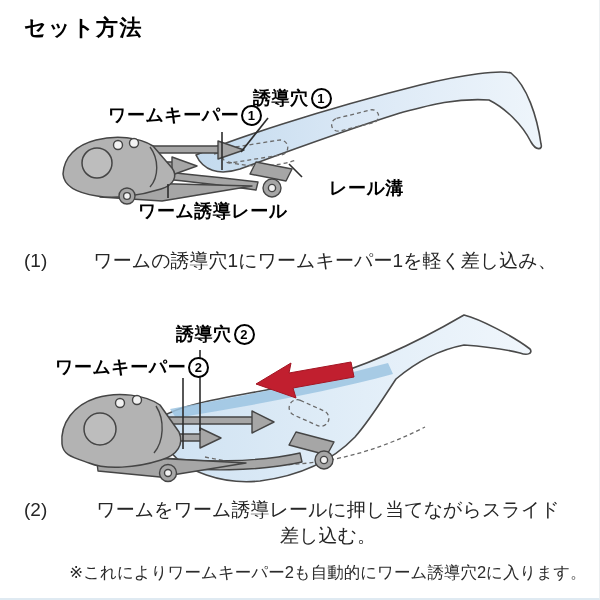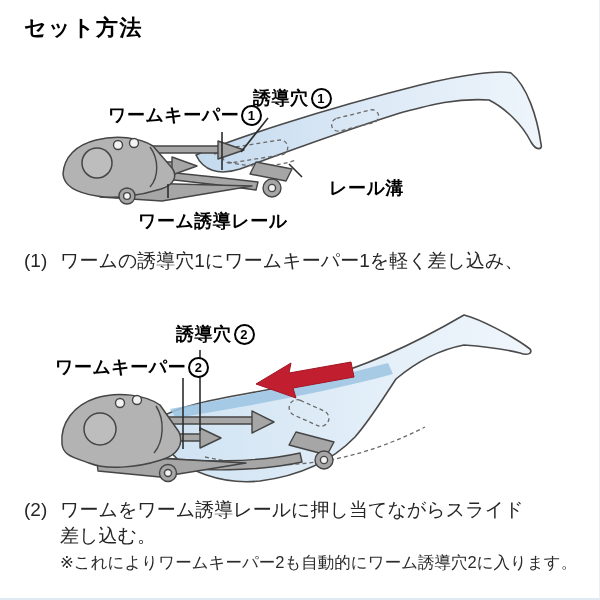--- a/index.html
+++ b/index.html
@@ -26,22 +26,22 @@
     border:2.2px solid #000; border-radius:50%;
     font-size:13px; font-weight:700; background:#fff; line-height:1;
   }
   .step {
     position:absolute; left:24px; display:flex;
     font-size:19px; line-height:26px; color:#262626;
   }
   .step1 { top:248px; width:566px; }
   .step2 { top:497px; width:572px; }
   .step .num { width:36px; flex:0 0 36px; }
-  .step .lines { flex:1; }
-  .note { font-size:16.5px; line-height:23px; margin-top:2px; color:#2b2b2b; white-space:nowrap; }
+  .step .lines { flex:1;text-align:center; }
+  .note { font-size:16.5px; line-height:23px; margin-top:12px; color:#2b2b2b; white-space:nowrap; }
 
   
   .outl  { stroke:#4a4a4a; stroke-width:1.6; stroke-linejoin:round; }
   .metal { fill:#b3b3b3; stroke:#454545; stroke-width:1.5; stroke-linejoin:round; }
   .metal2{ fill:#a6a6a6; stroke:#454545; stroke-width:1.4; stroke-linejoin:round; }
   .dash  { fill:none; stroke:#6a6a6a; stroke-width:1.3; stroke-dasharray:4 3; }
   .lead  { stroke:#2d2d2d; stroke-width:1.6; fill:none; }
   .hole  { fill:#f2f2f2; stroke:#454545; stroke-width:1.4; }
 </style>
 </head>
@@ -130,21 +130,21 @@
       <span>ワームキーパー</span>
         <span class="cnum">1</span>
     </div>
     <div class="lbl" style="left:253px; top:28px;">
       <span>誘導穴</span>
         <span class="cnum">1</span>
     </div>
     <div class="lbl" style="left:301px; top:118px;margin-left:28px;">
       <span>レール溝</span>
     </div>
-    <div class="lbl" style="left:138px; top:151px;text-align:center;">
+    <div class="lbl" style="left:138px; top:141px;text-align:center;">
       <span>ワーム誘導レール</span>
     </div>
   </div>
 
   <div class="step step1">
     <span class="num">(1)</span>
     <div class="lines">
       <div>ワームの誘導穴1にワームキーパー1を軽く差し込み、</div>
     </div>
   </div>

